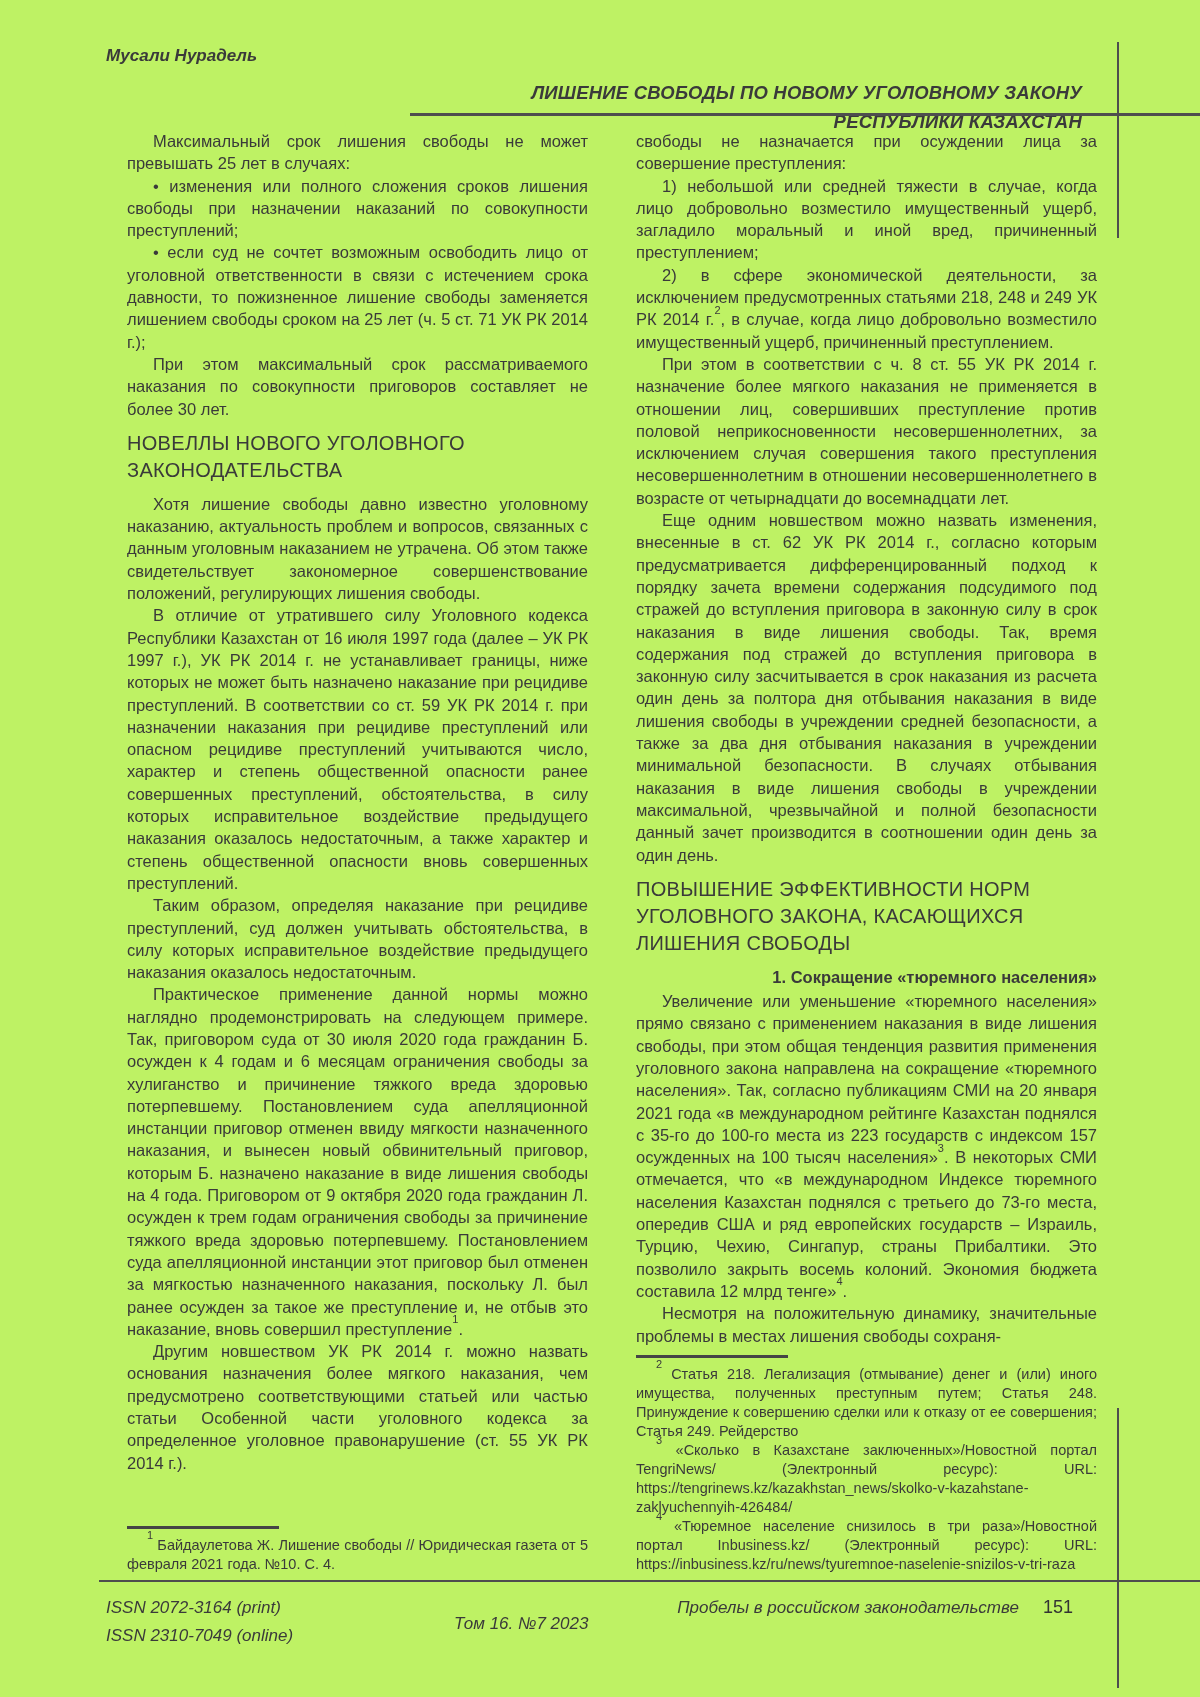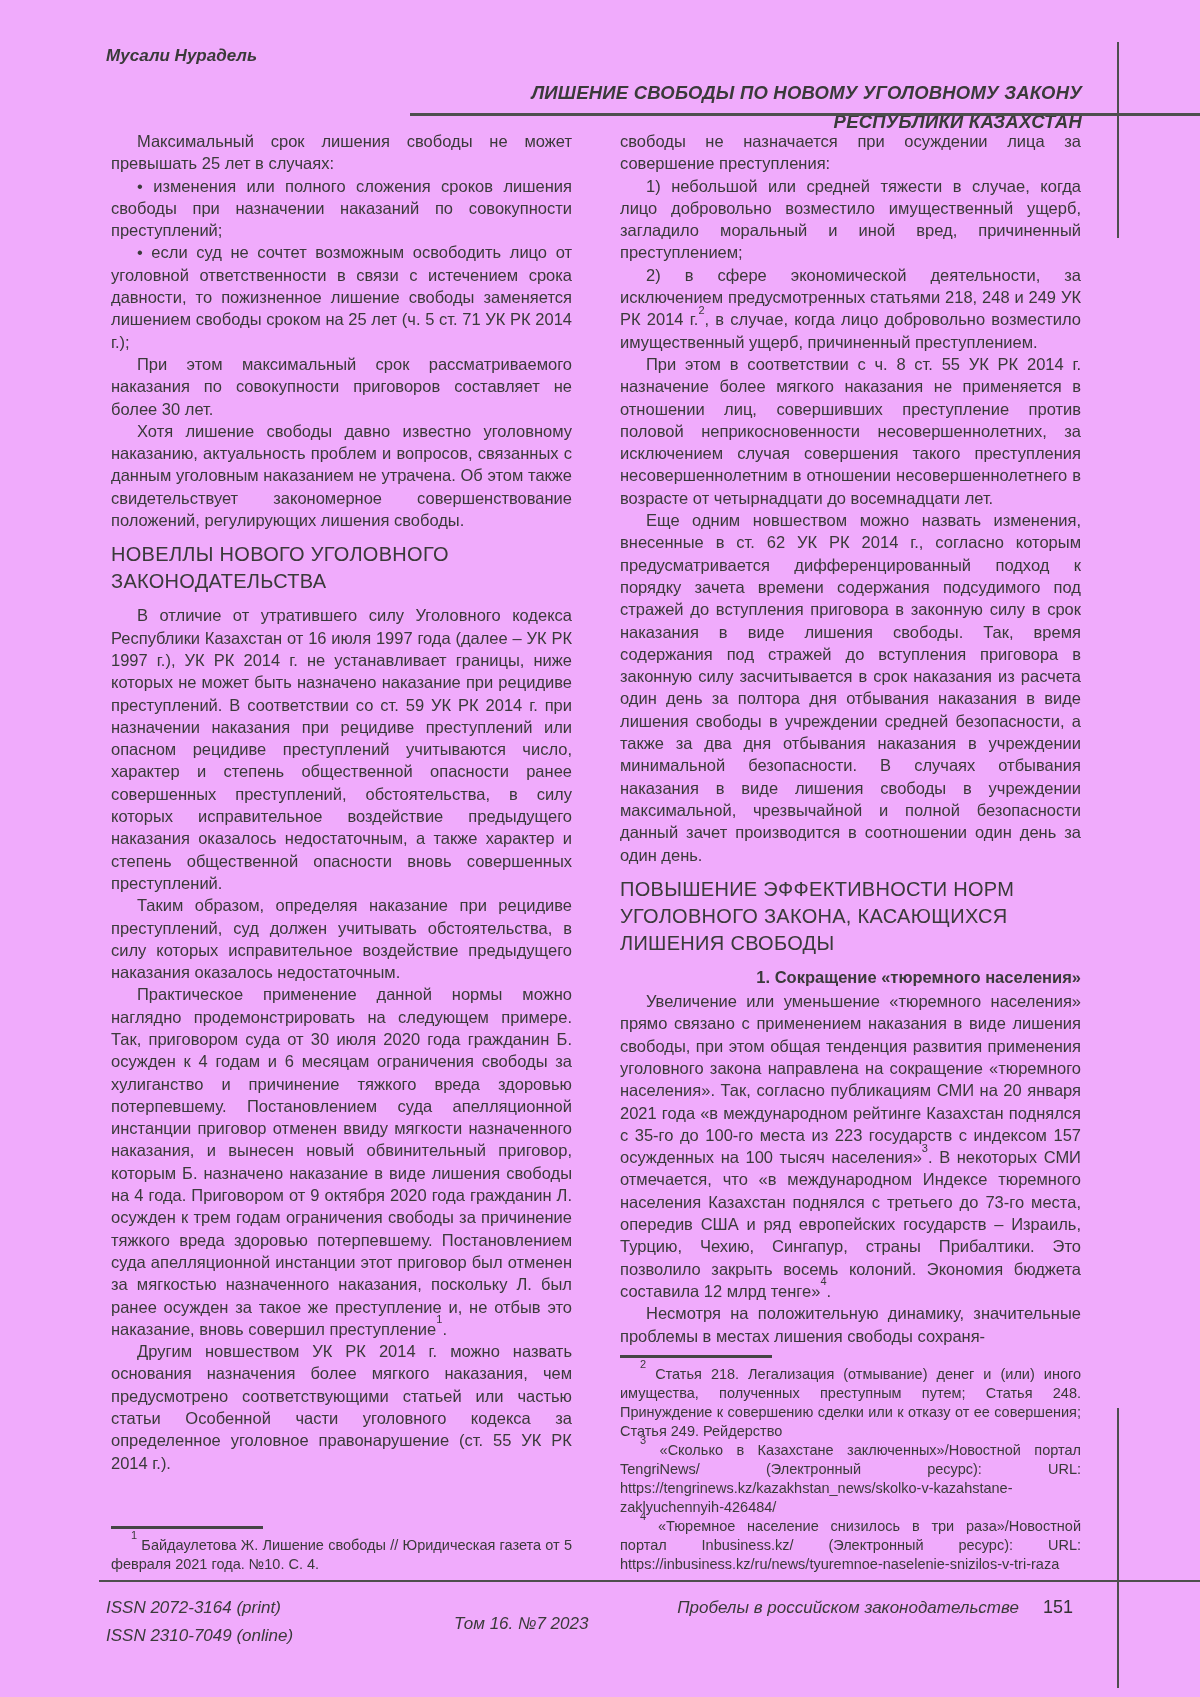--- a/index.html
+++ b/index.html
@@ -1,30 +1,30 @@
 <!DOCTYPE html>
 <html lang="ru"><head>
 <meta charset="utf-8">
 <style>
   html,body{margin:0;padding:0;background:#ffffff;}
   .page{
-    position:relative;width:1200px;height:1697px;background:#f0abfc;
+    position:relative;width:1200px;height:1697px;background:#bef264;
     font-family:"Liberation Sans","DejaVu Sans",sans-serif;color:#3a3a3a;
     overflow:hidden;
   }
   
   .page-header{position:absolute;top:38px;left:106px;right:118px;display:flex;justify-content:space-between;align-items:flex-start;}
   .author{font-style:italic;font-weight:bold;font-size:17px;padding-top:8px;white-space:nowrap;}
   .title{font-style:italic;font-weight:bold;font-size:18.5px;line-height:29px;text-align:right;white-space:pre-line;letter-spacing:.2px;margin-top:40px;}
   .header-rule{position:absolute;top:113px;left:410px;width:790px;height:3px;background:#4e4e4e;}
   .vline{position:absolute;left:1117px;width:2px;background:#4e4e4e;}
   .vline-top{top:42px;height:196px;}
   .vline-bottom{top:1408px;height:280px;}
   
-  .content{position:absolute;top:130px;left:111px;width:970px;display:flex;gap:48px;}
+  .content{position:absolute;top:130px;left:127px;width:970px;display:flex;gap:48px;}
   .column{width:470px;height:1444px;display:flex;flex-direction:column;}
   .blk{font-size:16.5px;line-height:22.3px;text-align:justify;}
   .p{text-indent:26px;}
   .pc{text-indent:0;}
   .h{font-size:20px;line-height:27px;white-space:pre-line;text-align:left;margin:10px 0 9px;letter-spacing:.3px;font-weight:400;}
   .sub{font-weight:bold;text-indent:26px;margin:7px 0 2px;text-align:right;font-size:16.5px;}
   sup{font-size:11px;line-height:0;position:relative;top:-5px;}
   
   .footnote-block{margin-top:auto;padding-top:4px;}
   .fn-rule{width:152px;height:3px;background:#454545;margin:0 0 7px;}
@@ -51,23 +51,23 @@
   <div class="vline vline-top"></div>
   <div class="vline vline-bottom"></div>
 
   <div class="content">
     <div class="column">
       <div id="col-left">
           <div class="blk p">Максимальный срок лишения свободы не может превышать 25 лет в случаях:</div>
           <div class="blk p">• изменения или полного сложения сроков лишения свободы при назначении наказаний по совокупности преступлений;</div>
           <div class="blk p">• если суд не сочтет возможным освободить лицо от уголовной ответственности в связи с истечением срока давности, то пожизненное лишение свободы заменяется лишением свободы сроком на 25 лет (ч. 5 ст. 71 УК РК 2014 г.);</div>
           <div class="blk p">При этом максимальный срок рассматриваемого наказания по совокупности приговоров составляет не более 30 лет.</div>
-          <div class="blk p">Хотя лишение свободы давно известно уголовному наказанию, актуальность проблем и вопросов, связанных с данным уголовным наказанием не утрачена. Об этом также свидетельствует закономерное совершенствование положений, регулирующих лишения свободы.</div>
           <div class="blk h">НОВЕЛЛЫ НОВОГО УГОЛОВНОГО
 ЗАКОНОДАТЕЛЬСТВА</div>
+          <div class="blk p">Хотя лишение свободы давно известно уголовному наказанию, актуальность проблем и вопросов, связанных с данным уголовным наказанием не утрачена. Об этом также свидетельствует закономерное совершенствование положений, регулирующих лишения свободы.</div>
           <div class="blk p">В отличие от утратившего силу Уголовного кодекса Республики Казахстан от 16 июля 1997 года (далее – УК РК 1997 г.), УК РК 2014 г. не устанавливает границы, ниже которых не может быть назначено наказание при рецидиве преступлений. В соответствии со ст. 59 УК РК 2014 г. при назначении наказания при рецидиве преступлений или опасном рецидиве преступлений учитываются число, характер и степень общественной опасности ранее совершенных преступлений, обстоятельства, в силу которых исправительное воздействие предыдущего наказания оказалось недостаточным, а также характер и степень общественной опасности вновь совершенных преступлений.</div>
           <div class="blk p">Таким образом, определяя наказание при рецидиве преступлений, суд должен учитывать обстоятельства, в силу которых исправительное воздействие предыдущего наказания оказалось недостаточным.</div>
           <div class="blk p">Практическое применение данной нормы можно наглядно продемонстрировать на следующем примере. Так, приговором суда от 30 июля 2020 года гражданин Б. осужден к 4 годам и 6 месяцам ограничения свободы за хулиганство и причинение тяжкого вреда здоровью потерпевшему. Постановлением суда апелляционной инстанции приговор отменен ввиду мягкости назначенного наказания, и вынесен новый обвинительный приговор, которым Б. назначено наказание в виде лишения свободы на 4 года. Приговором от 9 октября 2020 года гражданин Л. осужден к трем годам ограничения свободы за причинение тяжкого вреда здоровью потерпевшему. Постановлением суда апелляционной инстанции этот приговор был отменен за мягкостью назначенного наказания, поскольку Л. был ранее осужден за такое же преступление и, не отбыв это наказание, вновь совершил преступление<sup>1</sup>.</div>
           <div class="blk p">Другим новшеством УК РК 2014 г. можно назвать основания назначения более мягкого наказания, чем предусмотрено соответствующими статьей или частью статьи Особенной части уголовного кодекса за определенное уголовное правонарушение (ст. 55 УК РК 2014 г.).</div>
         </div>
       <div class="footnote-block">
         <div class="fn-rule"></div>
         <div id="fn-left">
             <div class="blk fn"><sup>1</sup> Байдаулетова Ж. Лишение свободы // Юридическая газета от 5 февраля 2021 года. №10. С. 4.</div>
           </div>

